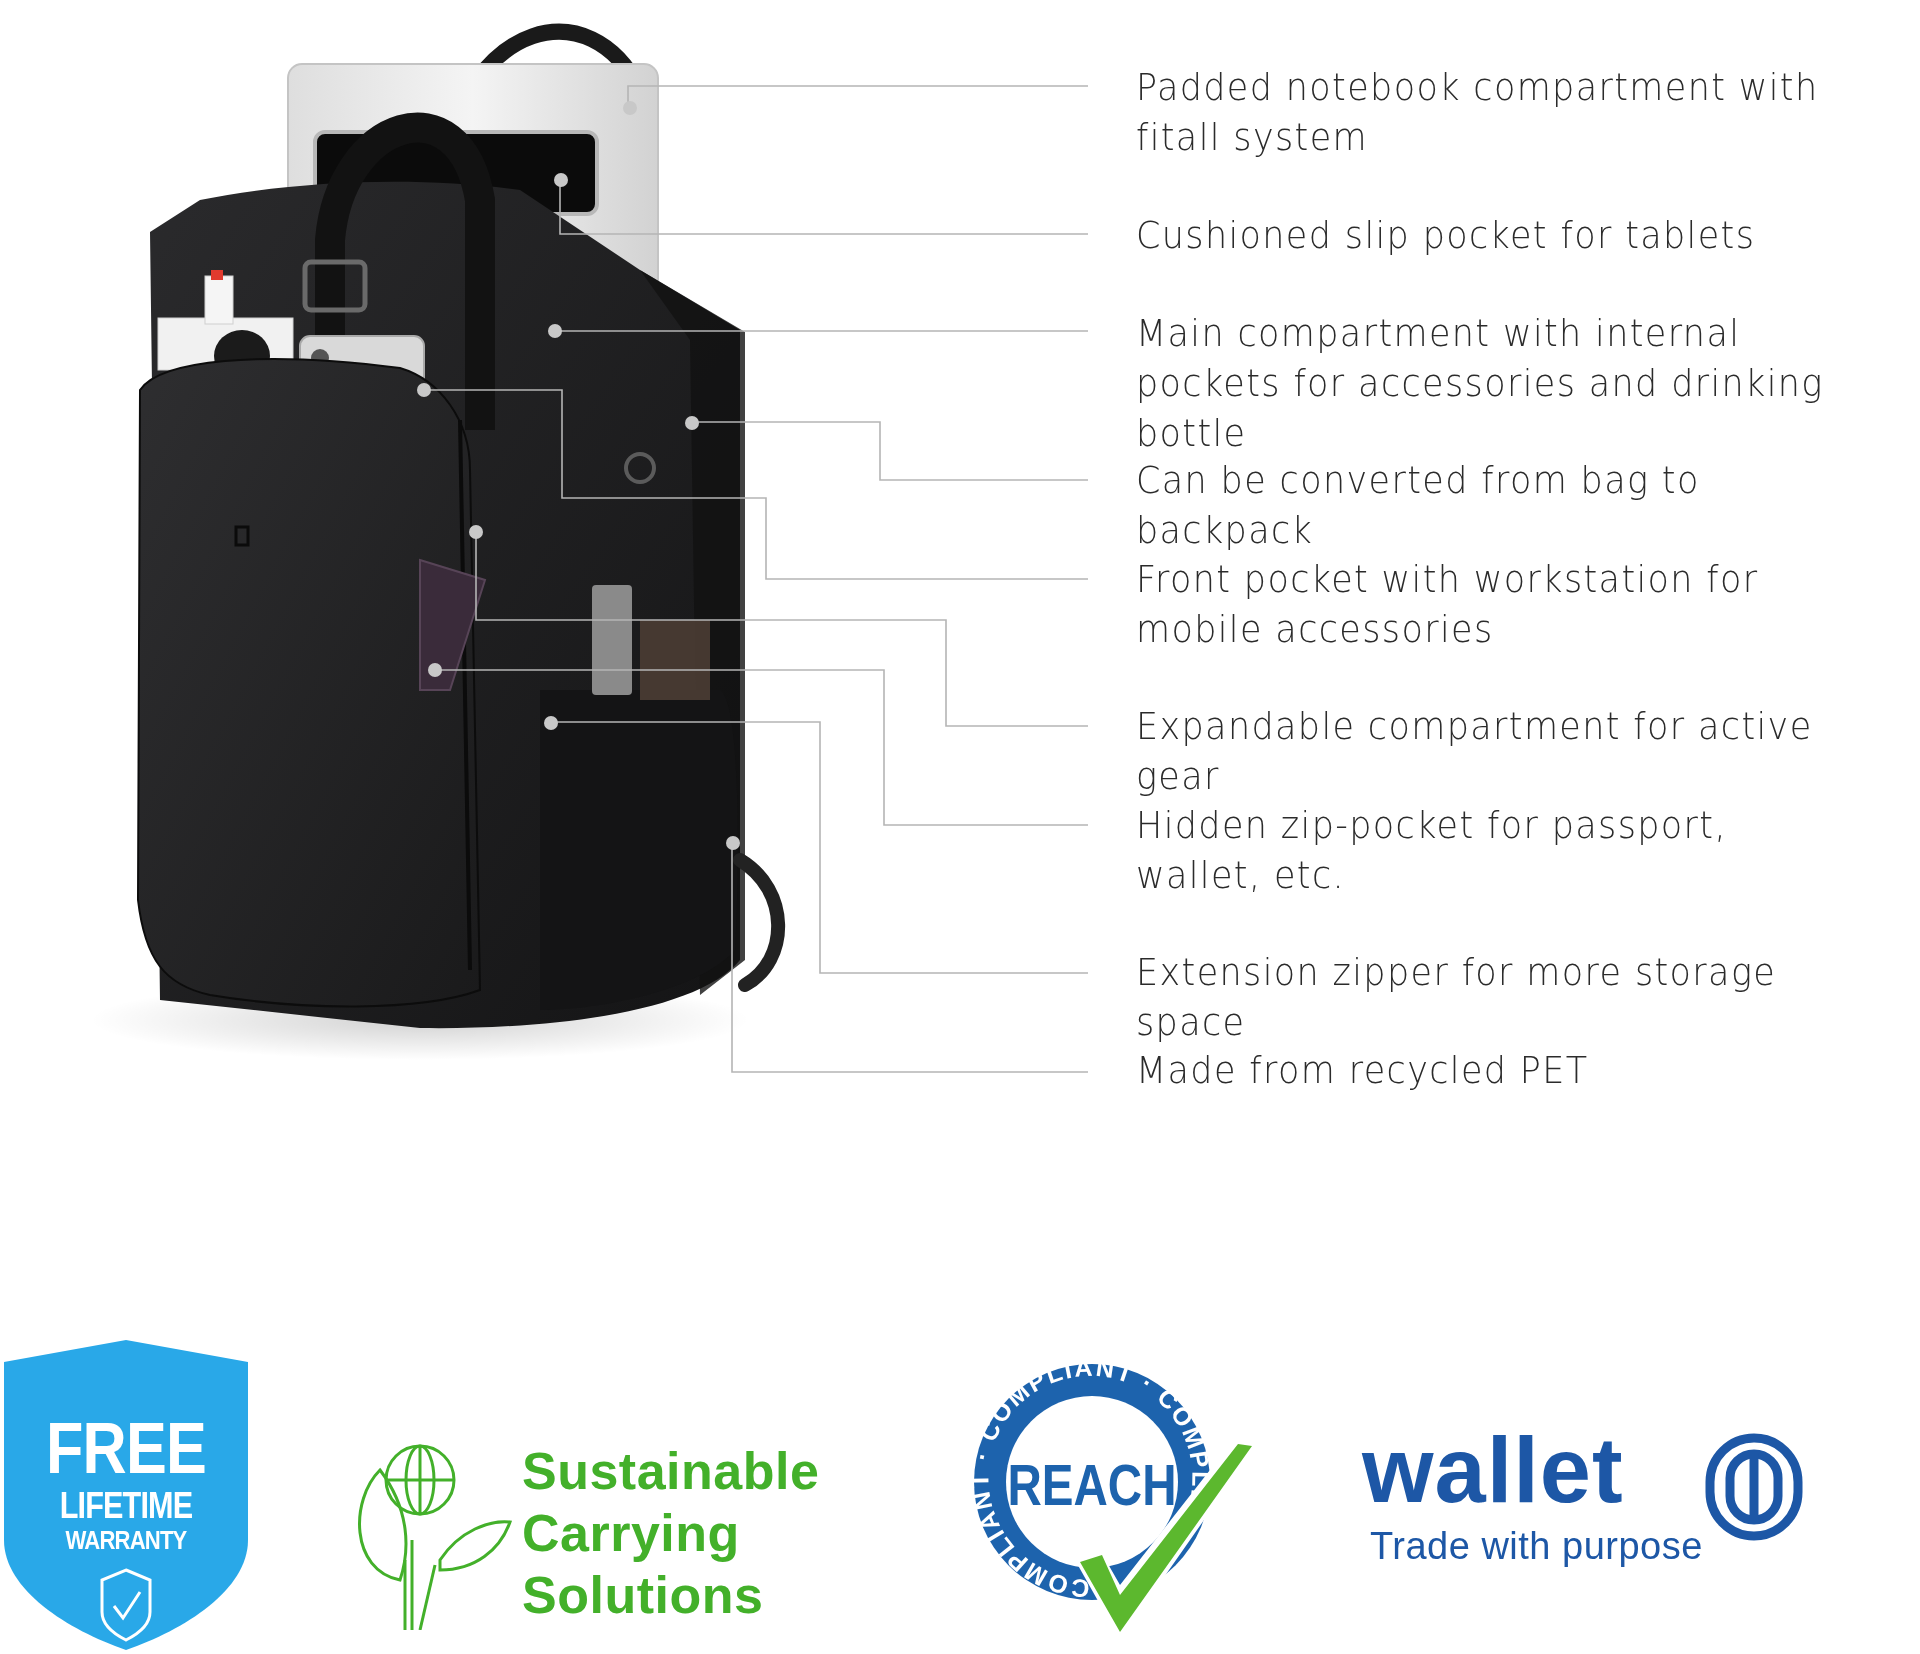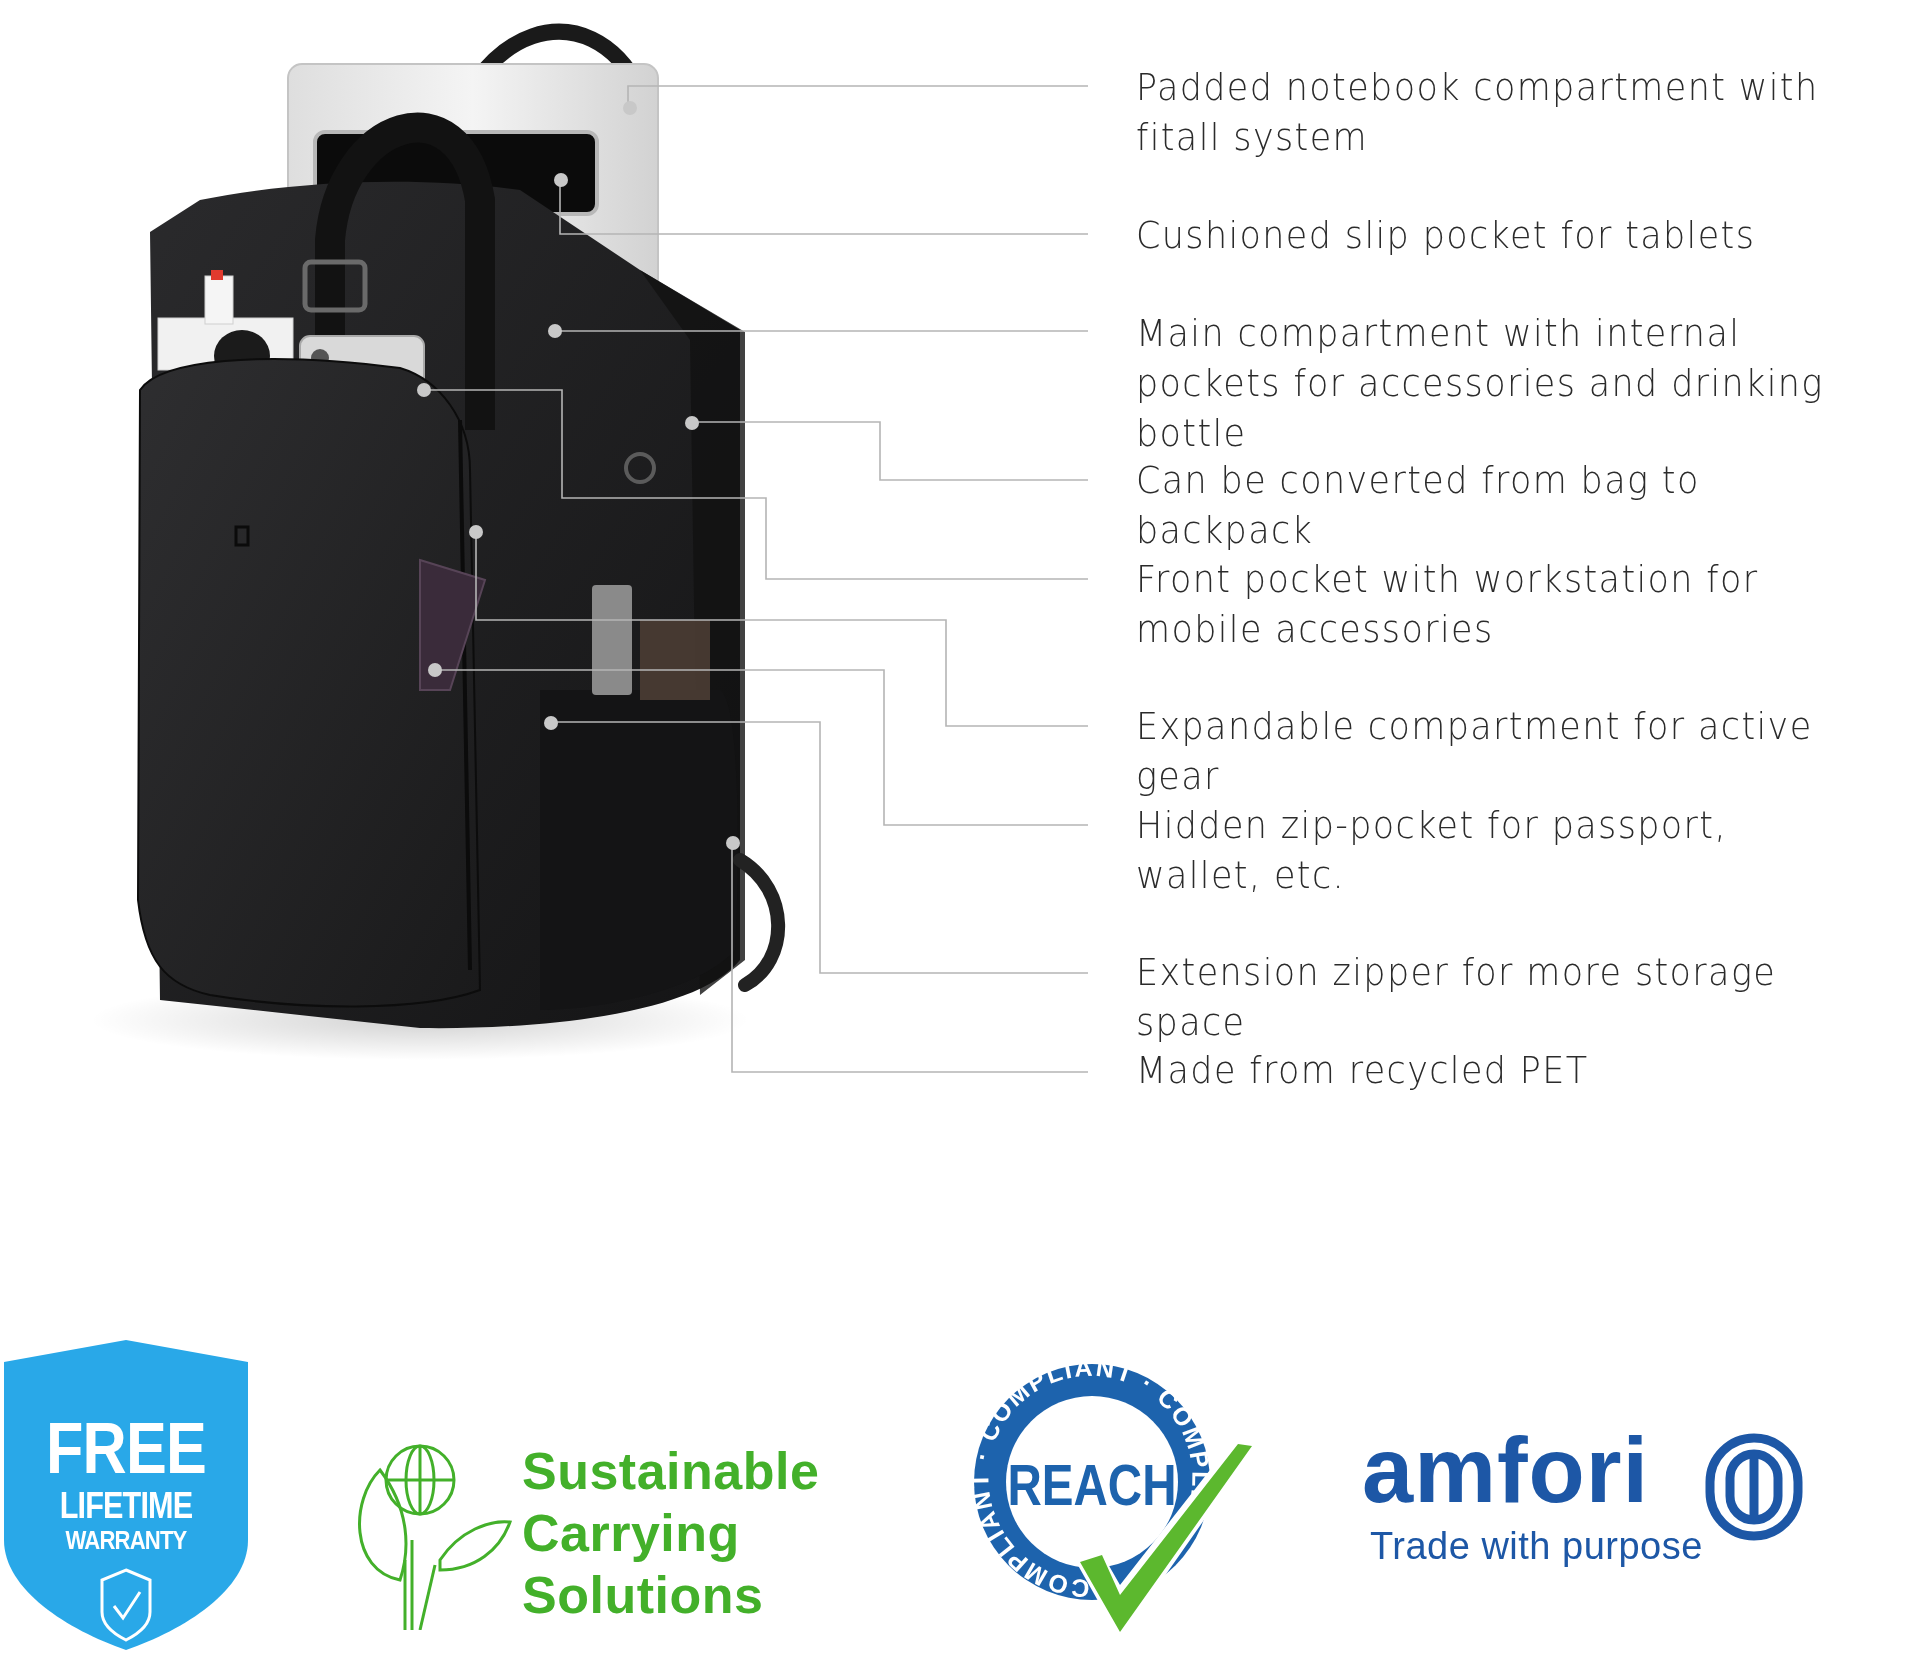--- a/index.html
+++ b/index.html
@@ -170,21 +170,21 @@
         <text font-family="Liberation Sans, sans-serif" font-weight="bold" font-size="25" fill="#ffffff" letter-spacing="2">
           <textPath href="#ringPath" startOffset="0">COMPLIANT · COMPLIANT · COMPLIANT</textPath>
         </text>
         <text x="132" y="145" text-anchor="middle" font-family="Liberation Sans, sans-serif" font-weight="bold" font-size="58" fill="#1d63ad" transform="scale(0.82,1) translate(29,0)">REACH</text>
         <path d="M115 200 L 160 280 L 300 80 L 275 78 L 160 225 L 140 190 Z" fill="#ffffff"></path>
         <path d="M120 202 L 160 272 L 292 86 L 278 84 L 160 235 L 142 195 Z" fill="#5cb82e"></path>
       </svg>
     </div>
 
     <div class="amfori">
-      <div class="amfori-word">amfori</div>
+      <div class="amfori-word">wallet</div>
       <div class="amfori-tag">Trade with purpose</div>
       <svg class="amfori-mark" width="100" height="110" viewBox="0 0 100 110">
         <g fill="none" stroke="#1d57a6" stroke-width="9">
           <rect x="6" y="6" width="88" height="98" rx="44"></rect>
           <rect x="26" y="22" width="48" height="66" rx="24"></rect>
           <line x1="50" y1="22" x2="50" y2="88"></line>
         </g>
       </svg>
     </div>
   </div>

